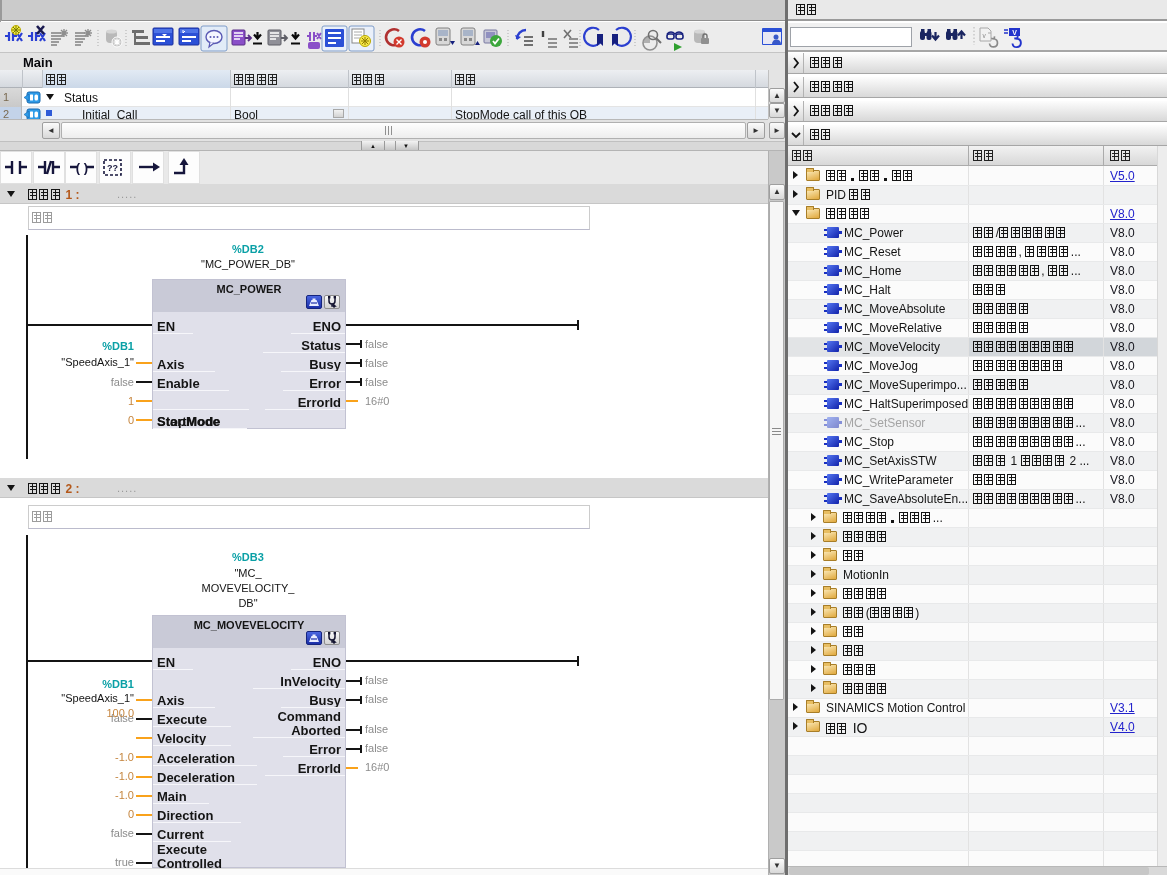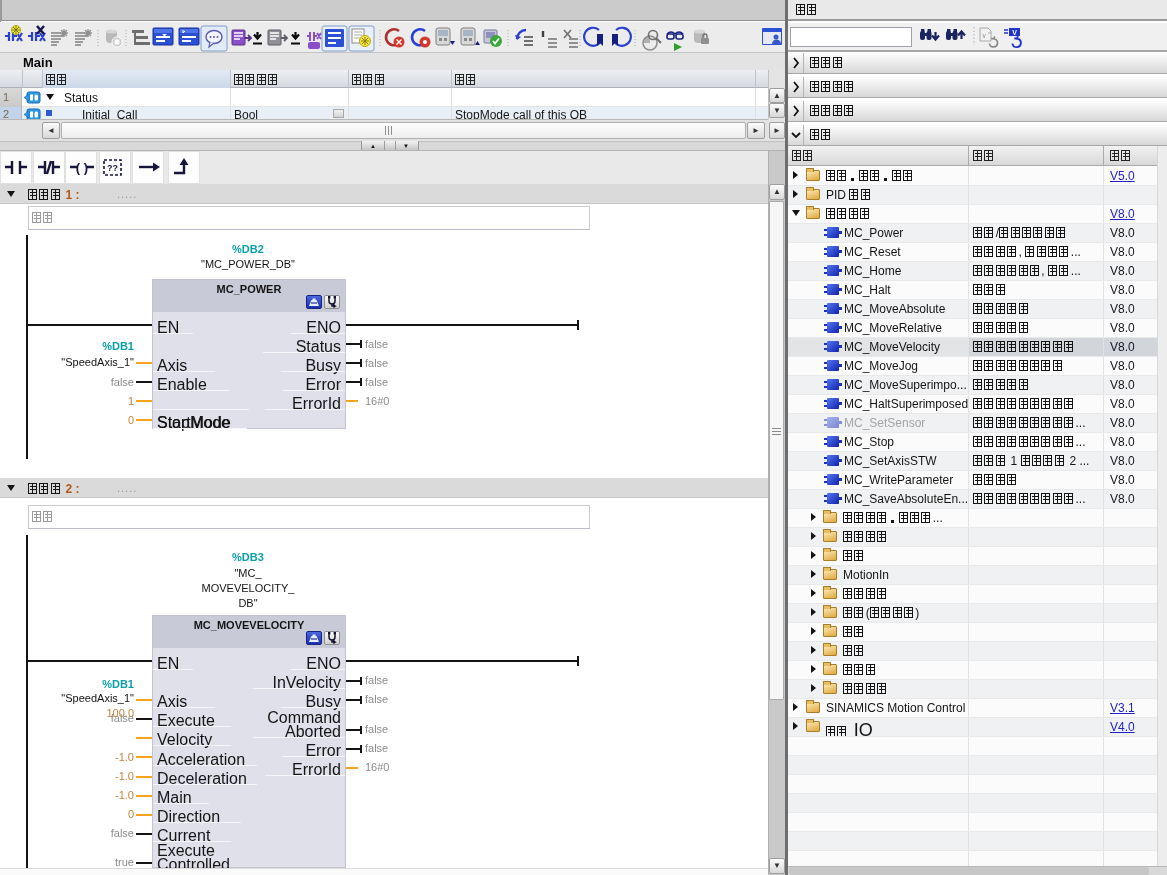--- a/index.html
+++ b/index.html
@@ -9,21 +9,21 @@
 linear-gradient(currentColor,currentColor) 3px 0/1px 9px no-repeat;}
 .zd{display:inline-block;width:3px;height:3px;background:currentColor;margin:0 5px 0 2px;vertical-align:-1px}
 .fold{position:absolute;width:14px;height:11px;background:linear-gradient(160deg,#FBE9B8,#E0A83C);border:1px solid #A87E28;border-radius:1px}
 .fold:before{content:"";position:absolute;left:-1px;top:-3px;width:6px;height:3px;background:#E8BE62;border:1px solid #A87E28;border-bottom:none;border-radius:1px 1px 0 0}
 .mcb{position:absolute;width:12px;height:11px;background:linear-gradient(135deg,#5577F2,#1122AA);border-radius:1px}
 .mcb:before{content:"";position:absolute;left:-3px;top:2px;width:3px;height:2px;background:#1A30C0;box-shadow:0 5px 0 #1A30C0}
 .mcb:after{content:"";position:absolute;right:-3px;top:4px;width:3px;height:3px;background:#1A30C0}
 .tri-r{width:0;height:0;border-left:5px solid #000;border-top:4px solid transparent;border-bottom:4px solid transparent;position:absolute}
 .tri-d{width:0;height:0;border-top:6px solid #000;border-left:4.5px solid transparent;border-right:4.5px solid transparent;position:absolute}
 .hbar{position:absolute;height:22px;left:788px;width:379px;background:linear-gradient(#FDFDFD,#D8D8D8);border-bottom:1px solid #A6A6A6;border-top:1px solid #fff}
-.pin{position:absolute;font-weight:normal;font-size:16px;color:#141414;letter-spacing:0}
+.pin{position:absolute;font-weight:bold;font-size:13px;color:#141414;letter-spacing:0}
 .val{position:absolute;font-size:11px;text-align:right}
 .wire{position:absolute;background:#141414}
 .stub{position:absolute;height:2px}
 .btn16{position:absolute;width:16px;height:14px;background:linear-gradient(#FAFAFA,#D2D2D2);border:1px solid #8E8E8E;border-radius:2px}
 </style></head><body>
 <div class="a" style="left:0;top:0;width:1167px;height:21px;background:#CBCBCB;border-bottom:1px solid #8E8E8E"></div>
 <div class="a" style="left:0;top:0;width:2px;height:21px;background:#9A9A9A"></div>
 <div class="a" style="left:0;top:21px;width:1px;height:120px;background:#9A9A9A"></div>
 <div class="a" style="left:0;top:22px;width:785px;height:31px;background:#ECECEC;border-bottom:1px solid #C4C4C4"></div>
 <svg class="a" style="left:0;top:24px" width="785" height="28" viewBox="0 0 785 28">
@@ -659,21 +659,21 @@
 <div class="a" style="left:843px;top:663px;font-size:12px;color:#141414;white-space:nowrap"><i class="z"></i><i class="z"></i><i class="z"></i></div>
 <div class="tri-r" style="left:811px;top:684px;border-left-color:#141414"></div>
 <div class="fold" style="left:823px;top:683px"></div>
 <div class="a" style="left:843px;top:682px;font-size:12px;color:#141414;white-space:nowrap"><i class="z"></i><i class="z"></i><i class="z"></i><i class="z"></i></div>
 <div class="tri-r" style="left:793px;top:703px;border-left-color:#141414"></div>
 <div class="fold" style="left:806px;top:702px"></div>
 <div class="a" style="left:826px;top:701px;font-size:12px;color:#141414;white-space:nowrap">SINAMICS Motion Control</div>
 <div class="a" style="left:1110px;top:701px;font-size:12px;color:#2222CC;text-decoration:underline">V3.1</div>
 <div class="tri-r" style="left:793px;top:722px;border-left-color:#141414"></div>
 <div class="fold" style="left:806px;top:721px"></div>
-<div class="a" style="left:826px;top:720px;font-size:18px;color:#141414;white-space:nowrap"><i class="z"></i><i class="z"></i> IO</div>
+<div class="a" style="left:826px;top:720px;font-size:14px;color:#141414;white-space:nowrap"><i class="z"></i><i class="z"></i> IO</div>
 <div class="a" style="left:1110px;top:720px;font-size:12px;color:#2222CC;text-decoration:underline">V4.0</div>
 <div class="a" style="left:968px;top:166px;width:1px;height:700px;background:#E2E2E2"></div>
 <div class="a" style="left:1103px;top:166px;width:1px;height:700px;background:#E2E2E2"></div>
 <div class="a" style="left:788px;top:185px;width:379px;height:1px;background:#E8E9EA"></div>
 <div class="a" style="left:788px;top:204px;width:379px;height:1px;background:#E8E9EA"></div>
 <div class="a" style="left:788px;top:223px;width:379px;height:1px;background:#E8E9EA"></div>
 <div class="a" style="left:788px;top:242px;width:379px;height:1px;background:#E8E9EA"></div>
 <div class="a" style="left:788px;top:261px;width:379px;height:1px;background:#E8E9EA"></div>
 <div class="a" style="left:788px;top:280px;width:379px;height:1px;background:#E8E9EA"></div>
 <div class="a" style="left:788px;top:299px;width:379px;height:1px;background:#E8E9EA"></div>

